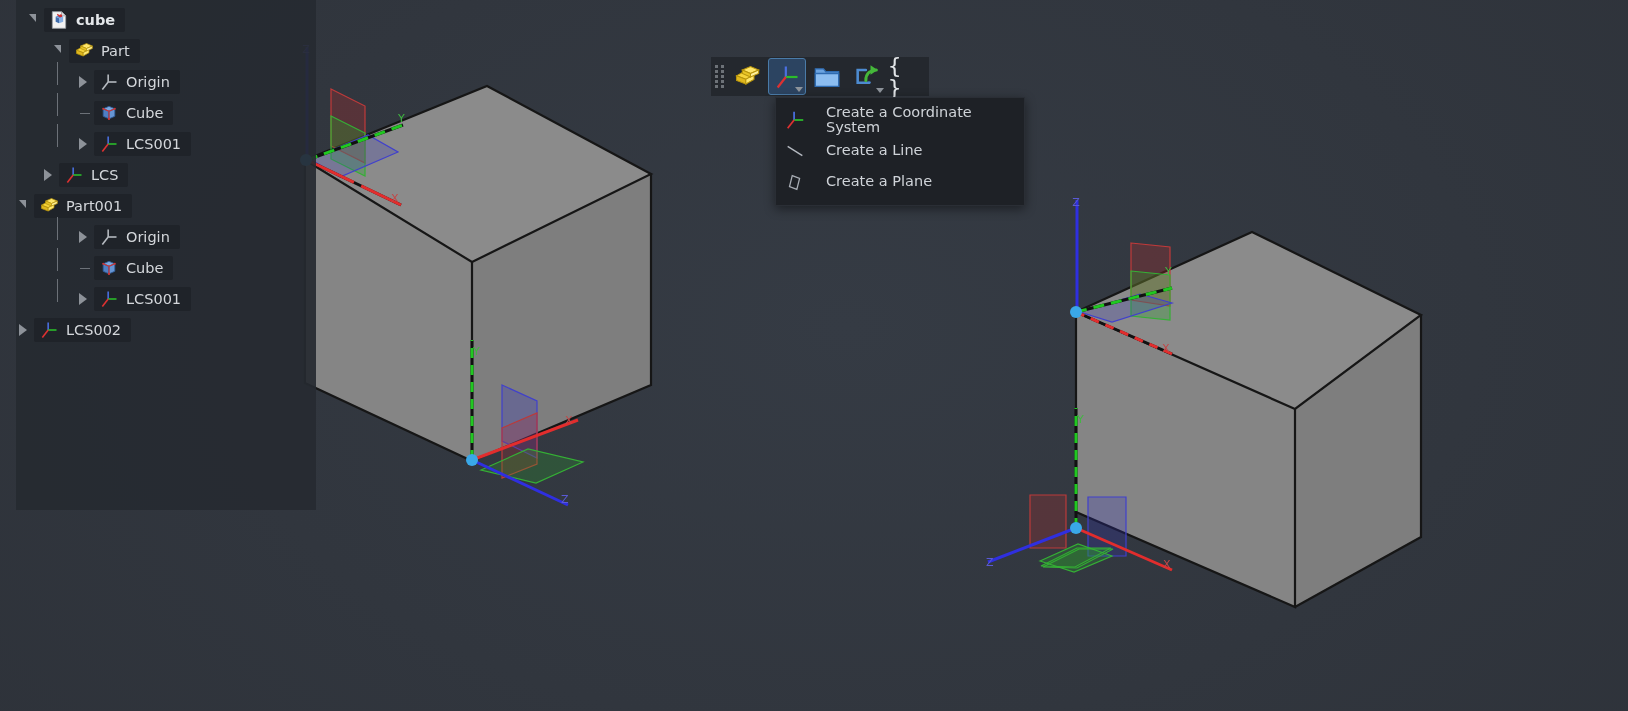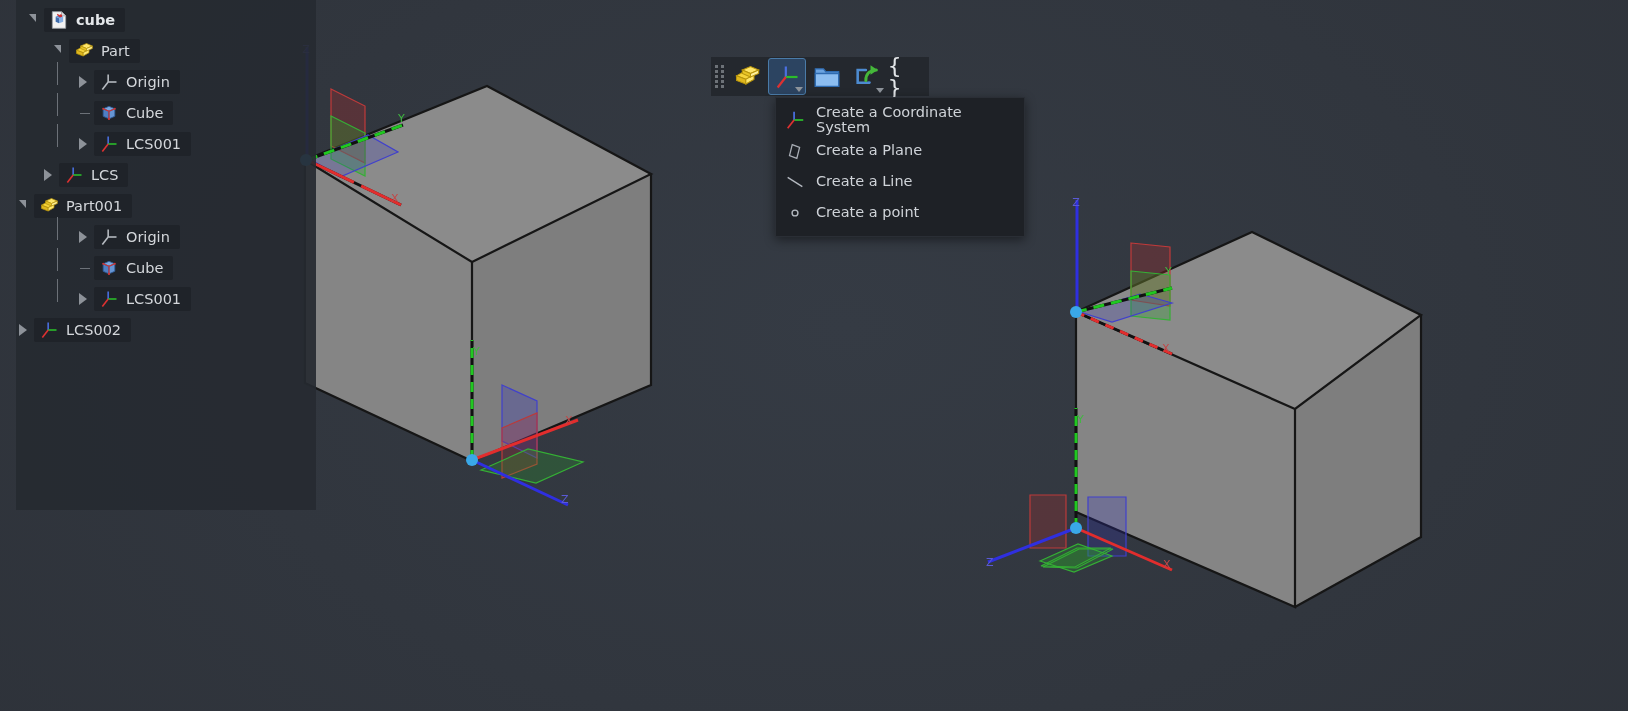--- a/index.html
+++ b/index.html
@@ -126,21 +126,21 @@
     background: #1e2126;
     border: 1px solid #2a2e35;
     z-index: 50;
     padding: 6px 0 8px 0;
     box-shadow: 0 3px 10px rgba(0,0,0,0.45);
   }
   .menu-item {
     display: flex; align-items: center;
     height: 31px;
     padding: 0 10px 0 8px;
-    gap: 10px;
+    gap: 20px;
   }
   .menu-icon { width: 22px; height: 22px; flex: 0 0 22px; display: block; }
   .menu-label { font-size: 14.5px; color: #cfd3d8; line-height: 1; }
 </style>
 </head>
 <body>
 
 <div id="app">
 
   <div id="viewport">
@@ -471,31 +471,25 @@
       <div class="menu-item">
         <span class="menu-icon"><svg width="22" height="22" viewBox="0 0 24 24">
             <line x1="11" y1="12" x2="11" y2="3" stroke="#4a6fe0" stroke-width="1.9"></line>
             <line x1="11" y1="12" x2="21" y2="12" stroke="#2bbd2b" stroke-width="1.9"></line>
             <line x1="11" y1="12" x2="4" y2="21" stroke="#dd3131" stroke-width="1.9"></line>
           </svg></span>
         <span class="menu-label">Create a Coordinate System</span>
       </div>
       <div class="menu-item">
         <span class="menu-icon"><svg width="22" height="22" viewBox="0 0 24 24">
+            <line x1="4" y1="7" x2="20" y2="17" stroke="#b5bac1" stroke-width="1.5"></line>
+          </svg></span>
+        <span class="menu-label">Create a Line</span>
+      </div>
+      <div class="menu-item">
+        <span class="menu-icon"><svg width="22" height="22" viewBox="0 0 24 24">
             <path d="M9 5l8 3-3 12-8-3z" fill="none" stroke="#a9aeb5" stroke-width="1.4"></path>
           </svg></span>
         <span class="menu-label">Create a Plane</span>
       </div>
-      <div class="menu-item">
-        <span class="menu-icon"><svg width="22" height="22" viewBox="0 0 24 24">
-            <line x1="4" y1="7" x2="20" y2="17" stroke="#b5bac1" stroke-width="1.5"></line>
-          </svg></span>
-        <span class="menu-label">Create a Line</span>
-      </div>
-      <div class="menu-item">
-        <span class="menu-icon"><svg width="22" height="22" viewBox="0 0 24 24">
-            <circle cx="12" cy="12" r="3.2" fill="none" stroke="#b5bac1" stroke-width="1.5"></circle>
-          </svg></span>
-        <span class="menu-label">Create a point</span>
-      </div>
     </div>
 
 </div>
 
 </body></html>

